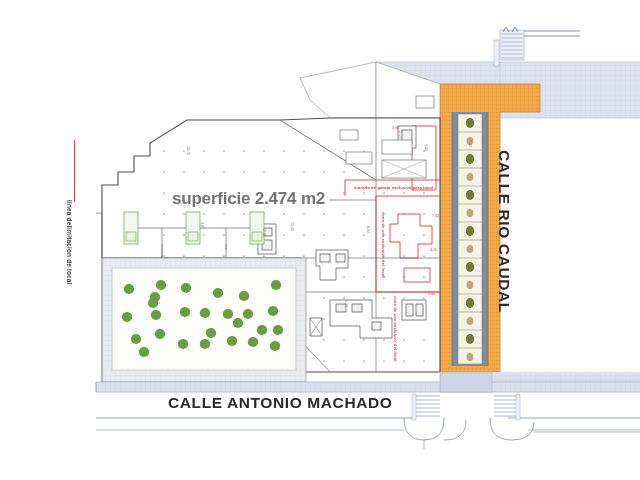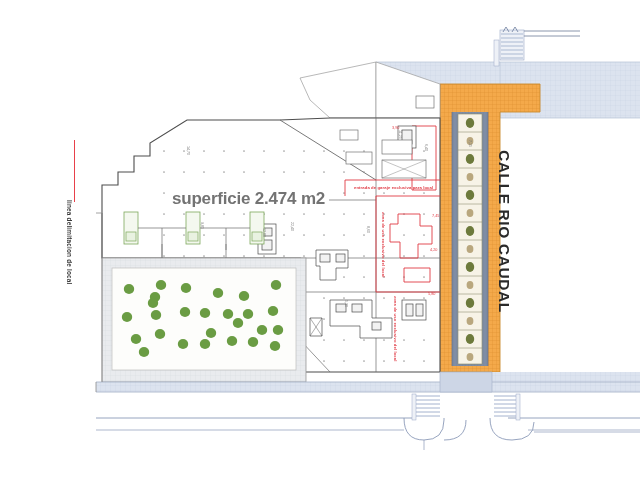--- a/index.html
+++ b/index.html
@@ -405,20 +405,21 @@
       <path d="M102 258 L102 382"></path>
     </g>
 
   </svg>
 
   <div id="legend-line"></div>
   <div id="legend-text" class="label">linea delimitacion de local</div>
 
   <div id="surface-label" class="label">superficie 2.474 m2</div>
 
+  <div id="street-bottom-label" class="label">CALLE ANTONIO MACHADO</div>
 
   <div id="street-right-label" class="label">CALLE RIO CAUDAL</div>
 
   <div id="garage-note" class="label">entrada de garaje exclusiva para local</div>
 
   <div id="exclusive-note-a" class="red-vert-note">zona de uso exclusivo del local</div>
 
   <div id="exclusive-note-b" class="red-vert-note">zona de uso exclusivo del local</div>
 
   <div class="tiny-dim" style="left:186px; top:146px;">14,70</div>

